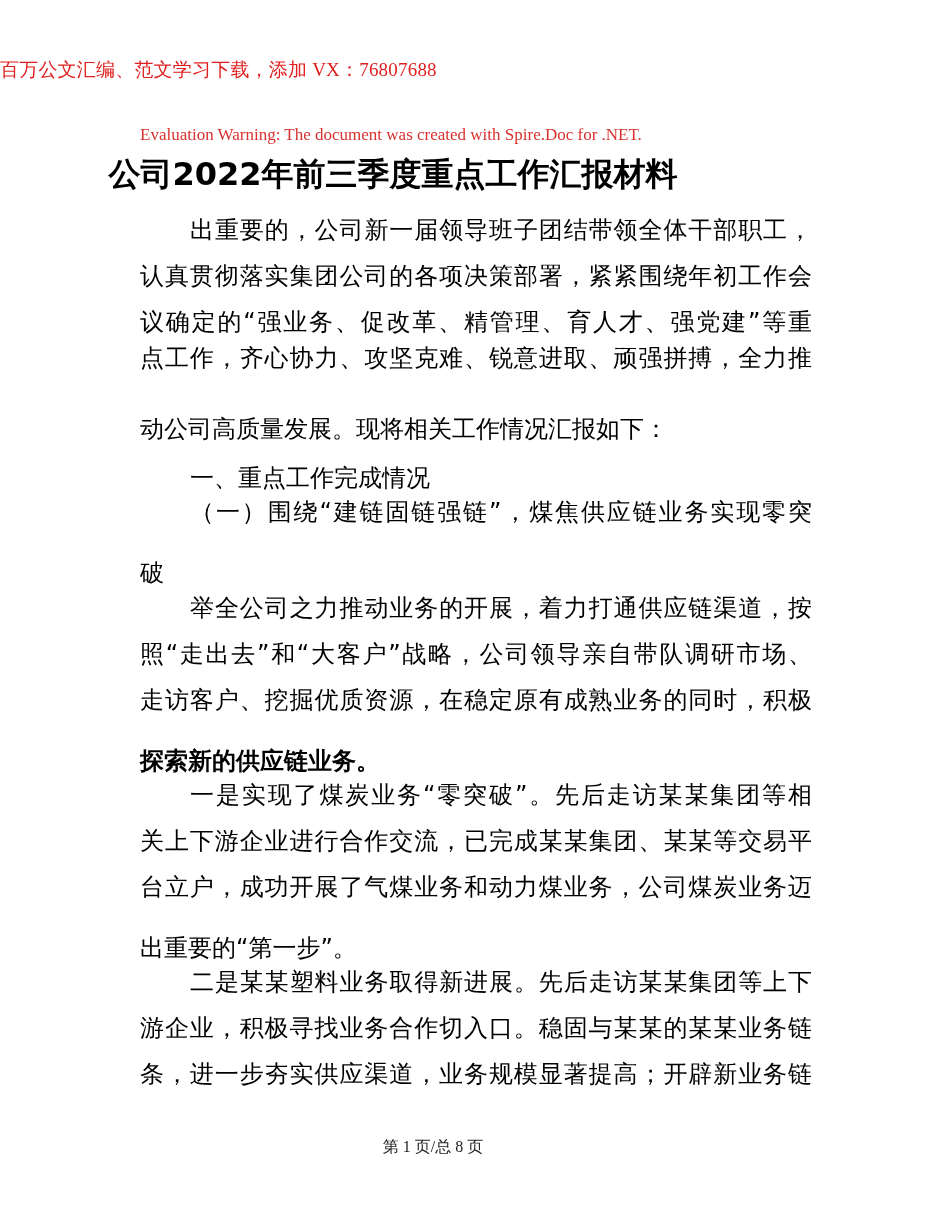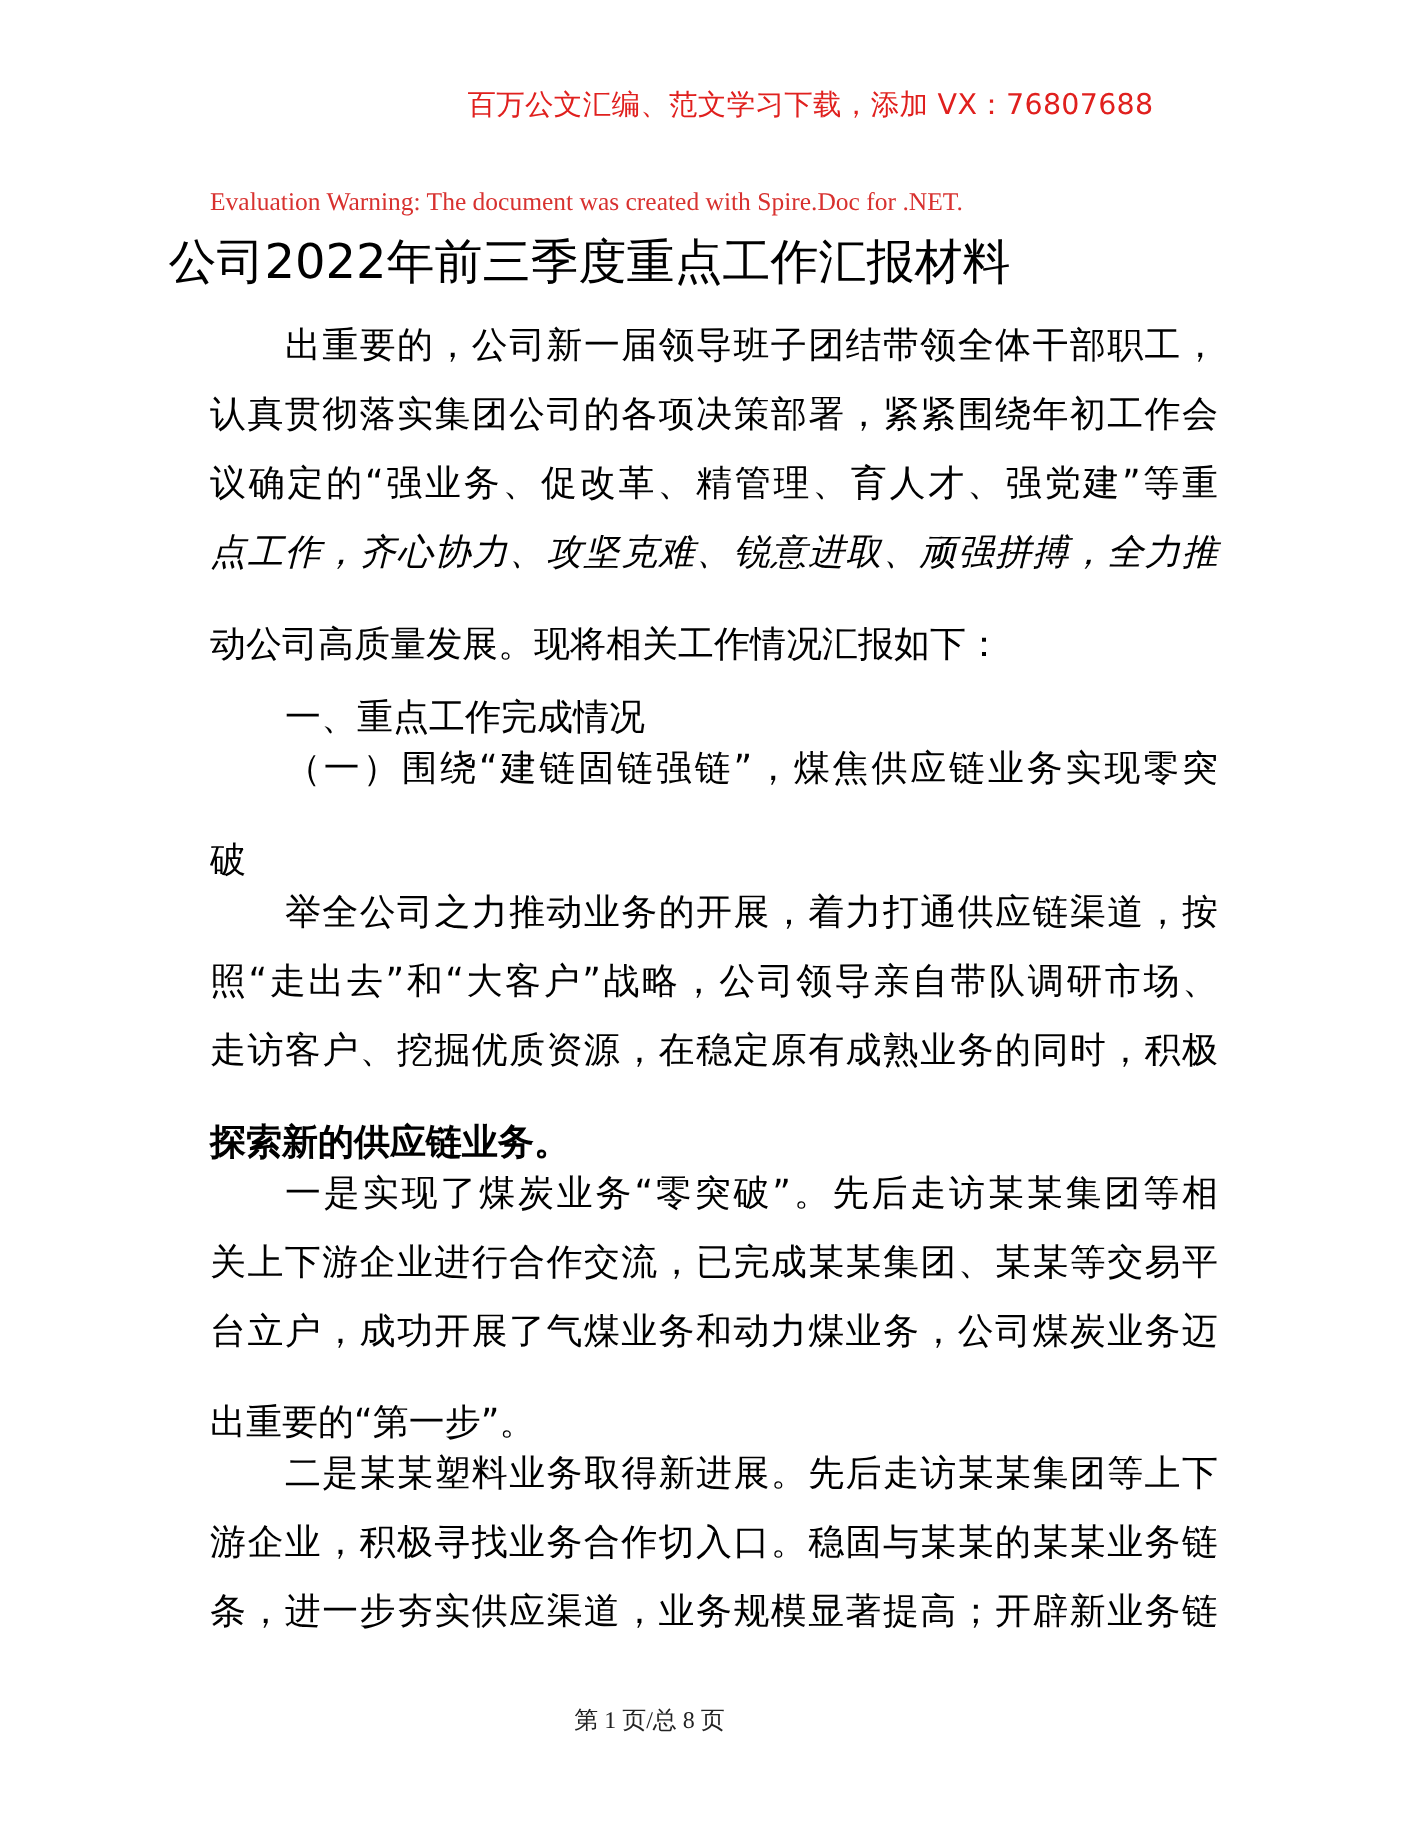--- a/index.html
+++ b/index.html
@@ -1,37 +1,37 @@
 <!DOCTYPE html>
 <html><head>
   <meta charset="utf-8">
   <style>
     html, body { margin: 0; padding: 0; background: #ffffff; }
     body { width: 950px; height: 1230px; position: relative; overflow: hidden; font-family: "DejaVu Sans", "Liberation Sans", sans-serif; color: #000; }
-    .banner { position: absolute; top: 57px; left: 0; width: 769px; text-align: right; font-size: 19px; color: #e0201e; letter-spacing: 0.2px; }
+    .banner { position: absolute; top: 57px; left: 0; width: 769px; text-align: left; font-size: 19px; color: #e0201e; letter-spacing: 0.2px; font-family: Liberation Serif, serif; }
     .warning { position: absolute; top: 125px; left: 140px; font-family: "Liberation Serif", "DejaVu Serif", serif; font-size: 17px; color: #d8312f; white-space: nowrap; }
-    .title { position: absolute; top: 153px; left: 0; width: 786px; text-align: center; font-size: 32px; color: #000; white-space: nowrap; }
+    .title { position: absolute; top: 153px; left: 0; width: 786px; text-align: center; font-size: 32px; color: #000; white-space: nowrap; font-weight: bold; }
     .body-text { position: absolute; left: 140px; width: 680px; font-size: 24px; }
     .line { position: absolute; left: 0; height: 36px; line-height: 36px; white-space: nowrap; width: 672px; text-align: justify; text-align-last: justify; }
     .line.last { text-align-last: left; margin-top: 15px; }
     .line.indent { left: 50px; width: 622px; }
     .footer { position: absolute; top: 1137px; left: 0; width: 866px; text-align: center; font-family: "Liberation Serif", "DejaVu Serif", serif; font-size: 16px; color: #222; }
   </style>
 </head>
 <body>
 
 <div class="banner">百万公文汇编、范文学习下载，添加 VX：76807688</div>
 <div class="warning">Evaluation Warning: The document was created with Spire.Doc for .NET.</div>
 <div class="title">公司2022年前三季度重点工作汇报材料</div>
 
 <div class="body-text" id="body-text">
     <div class="line indent" style="top: 212px;">出重要的，公司新一届领导班子团结带领全体干部职工，</div>
     <div class="line" style="top: 258px;">认真贯彻落实集团公司的各项决策部署，紧紧围绕年初工作会</div>
     <div class="line" style="top: 304px;">议确定的“强业务、促改革、精管理、育人才、强党建”等重</div>
-    <div class="line" style="top: 350px; font-style: italic;">点工作，齐心协力、攻坚克难、锐意进取、顽强拼搏，全力推</div>
+    <div class="line" style="top: 340px;">点工作，齐心协力、攻坚克难、锐意进取、顽强拼搏，全力推</div>
     <div class="line last" style="top: 396px;">动公司高质量发展。现将相关工作情况汇报如下：</div>
     <div class="line indent last" style="top: 445px;">一、重点工作完成情况</div>
     <div class="line indent" style="top: 494px;">（一）围绕“建链固链强链”，煤焦供应链业务实现零突</div>
     <div class="line last" style="top: 540px;">破</div>
     <div class="line indent" style="top: 590px;">举全公司之力推动业务的开展，着力打通供应链渠道，按</div>
     <div class="line" style="top: 636px;">照“走出去”和“大客户”战略，公司领导亲自带队调研市场、</div>
     <div class="line" style="top: 682px;">走访客户、挖掘优质资源，在稳定原有成熟业务的同时，积极</div>
     <div class="line last" style="top: 728px; font-weight: bold;">探索新的供应链业务。</div>
     <div class="line indent" style="top: 777px;">一是实现了煤炭业务“零突破”。先后走访某某集团等相</div>
     <div class="line" style="top: 823px;">关上下游企业进行合作交流，已完成某某集团、某某等交易平</div>

